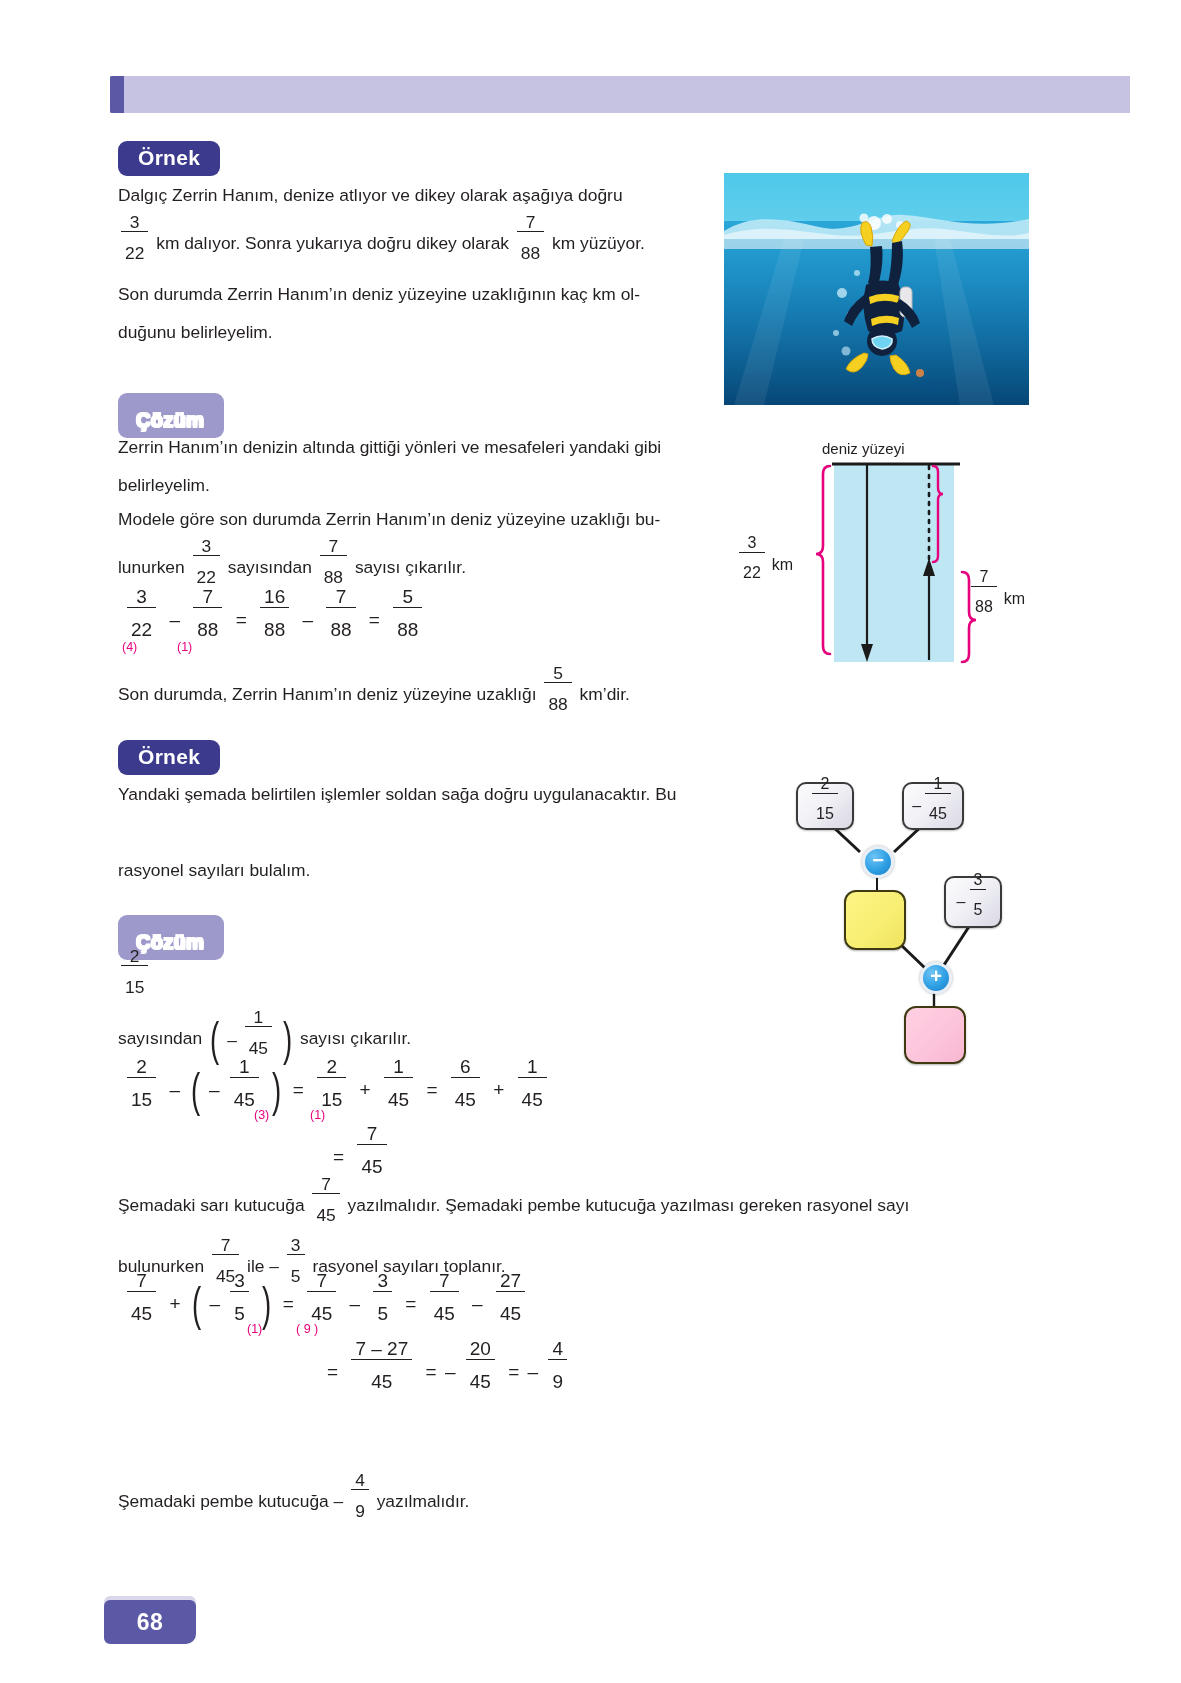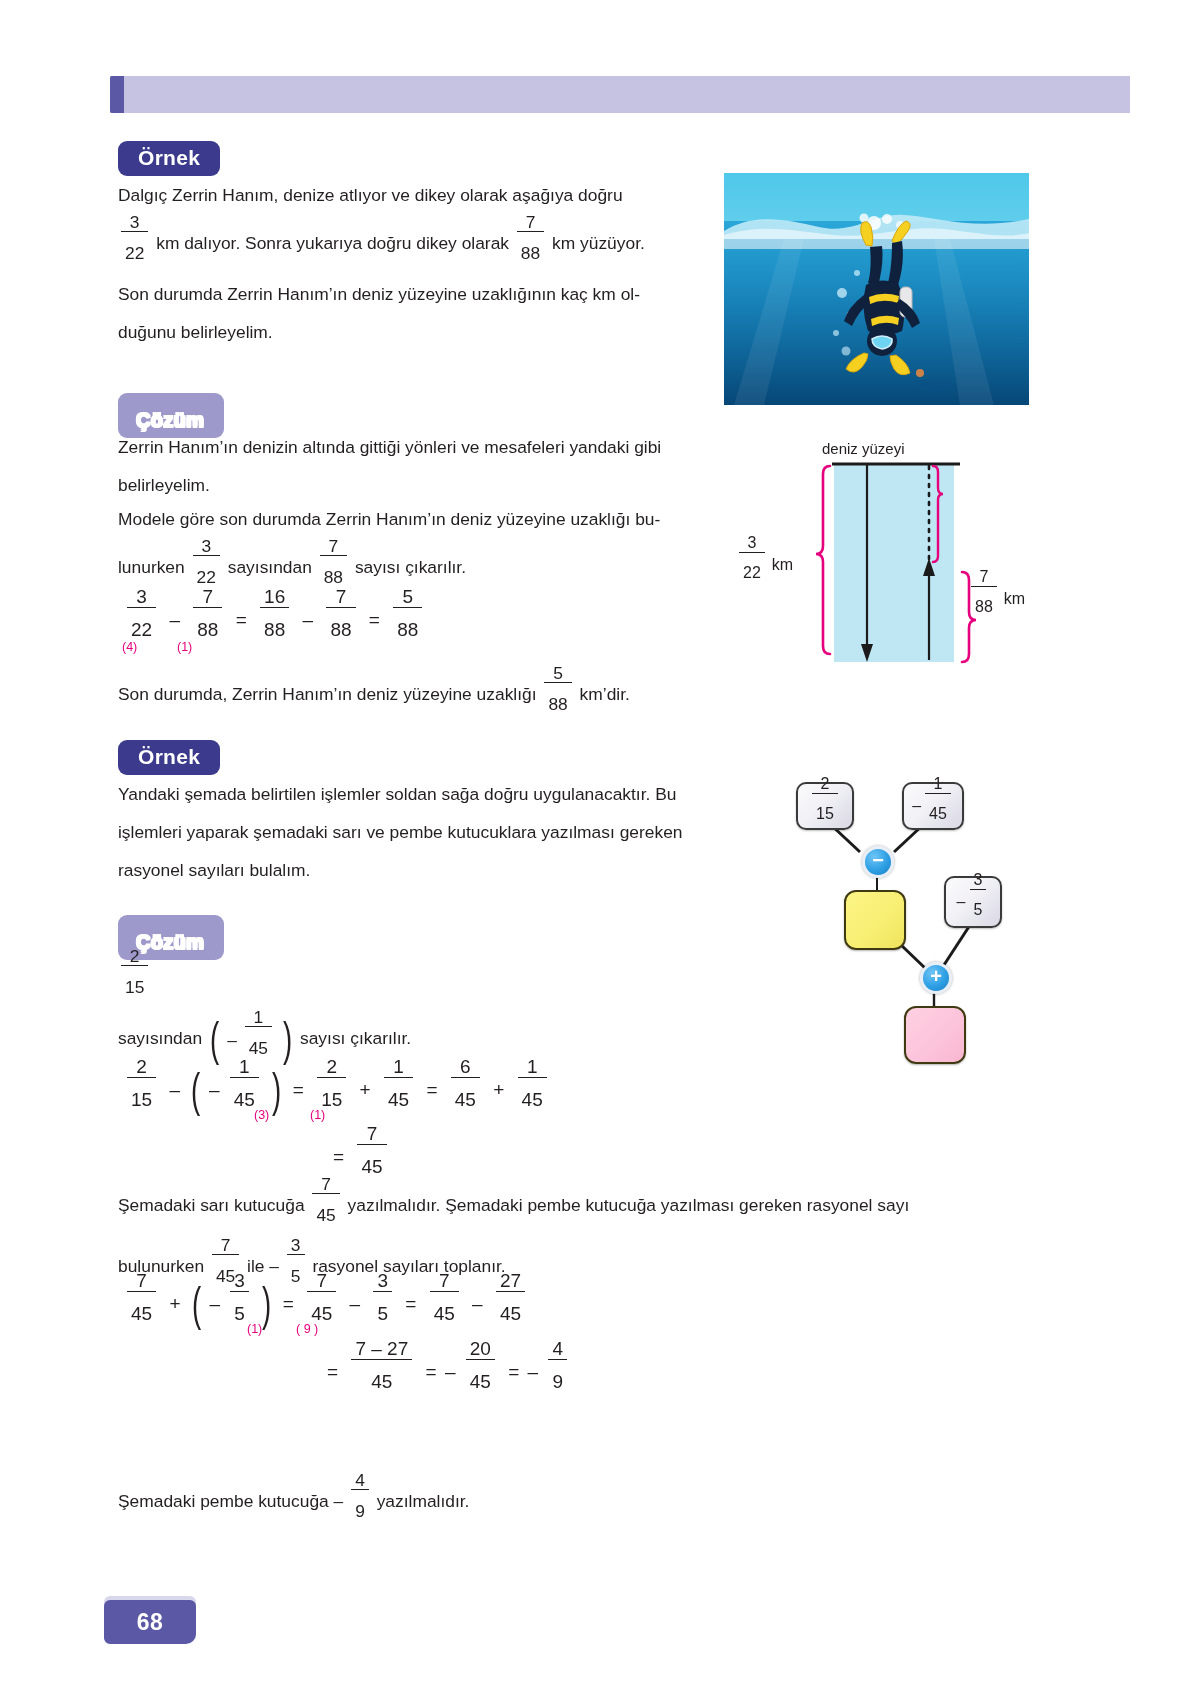--- a/index.html
+++ b/index.html
@@ -374,21 +374,21 @@
     <path d="M236,132 q7,0 7,8 L243,172 q0,8 7,8 q-7,0 -7,8 L243,214 q0,8 -7,8" fill="none" stroke="#e6007e" stroke-width="2.6" stroke-linecap="round"></path>
 
     <path d="M207,26 q5,0 5,6 L212,48 q0,6 5,6 q-5,0 -5,6 L212,116 q0,6 -5,6" fill="none" stroke="#e6007e" stroke-width="2.4" stroke-linecap="round"></path>
   </svg>
 </div>
 
 <div class="tag-ornek" style="left:118px; top:740px;">Örnek</div>
 
 <div class="para" style="left:118px; top:775px; width:650px;">
   <span>Yandaki şemada belirtilen işlemler soldan sağa doğru uygulanacaktır. Bu</span><br>
-  <span>işlemleri yaparak şemadaki sarı ve pembe kutucuklara yazılması gereken</span><br>
+  <br>
   <span>rasyonel sayıları bulalım.</span>
 </div>
 
 <div id="scheme">
   <svg width="260" height="290" viewBox="0 0 260 290" style="position:absolute; left:0; top:0;">
 
     <line x1="48" y1="52" x2="78" y2="80" stroke="#1b1b1b" stroke-width="3"></line>
     <line x1="142" y1="52" x2="112" y2="80" stroke="#1b1b1b" stroke-width="3"></line>
     <line x1="95" y1="98" x2="95" y2="120" stroke="#1b1b1b" stroke-width="2"></line>
     <line x1="118" y1="172" x2="143" y2="196" stroke="#1b1b1b" stroke-width="3"></line>

